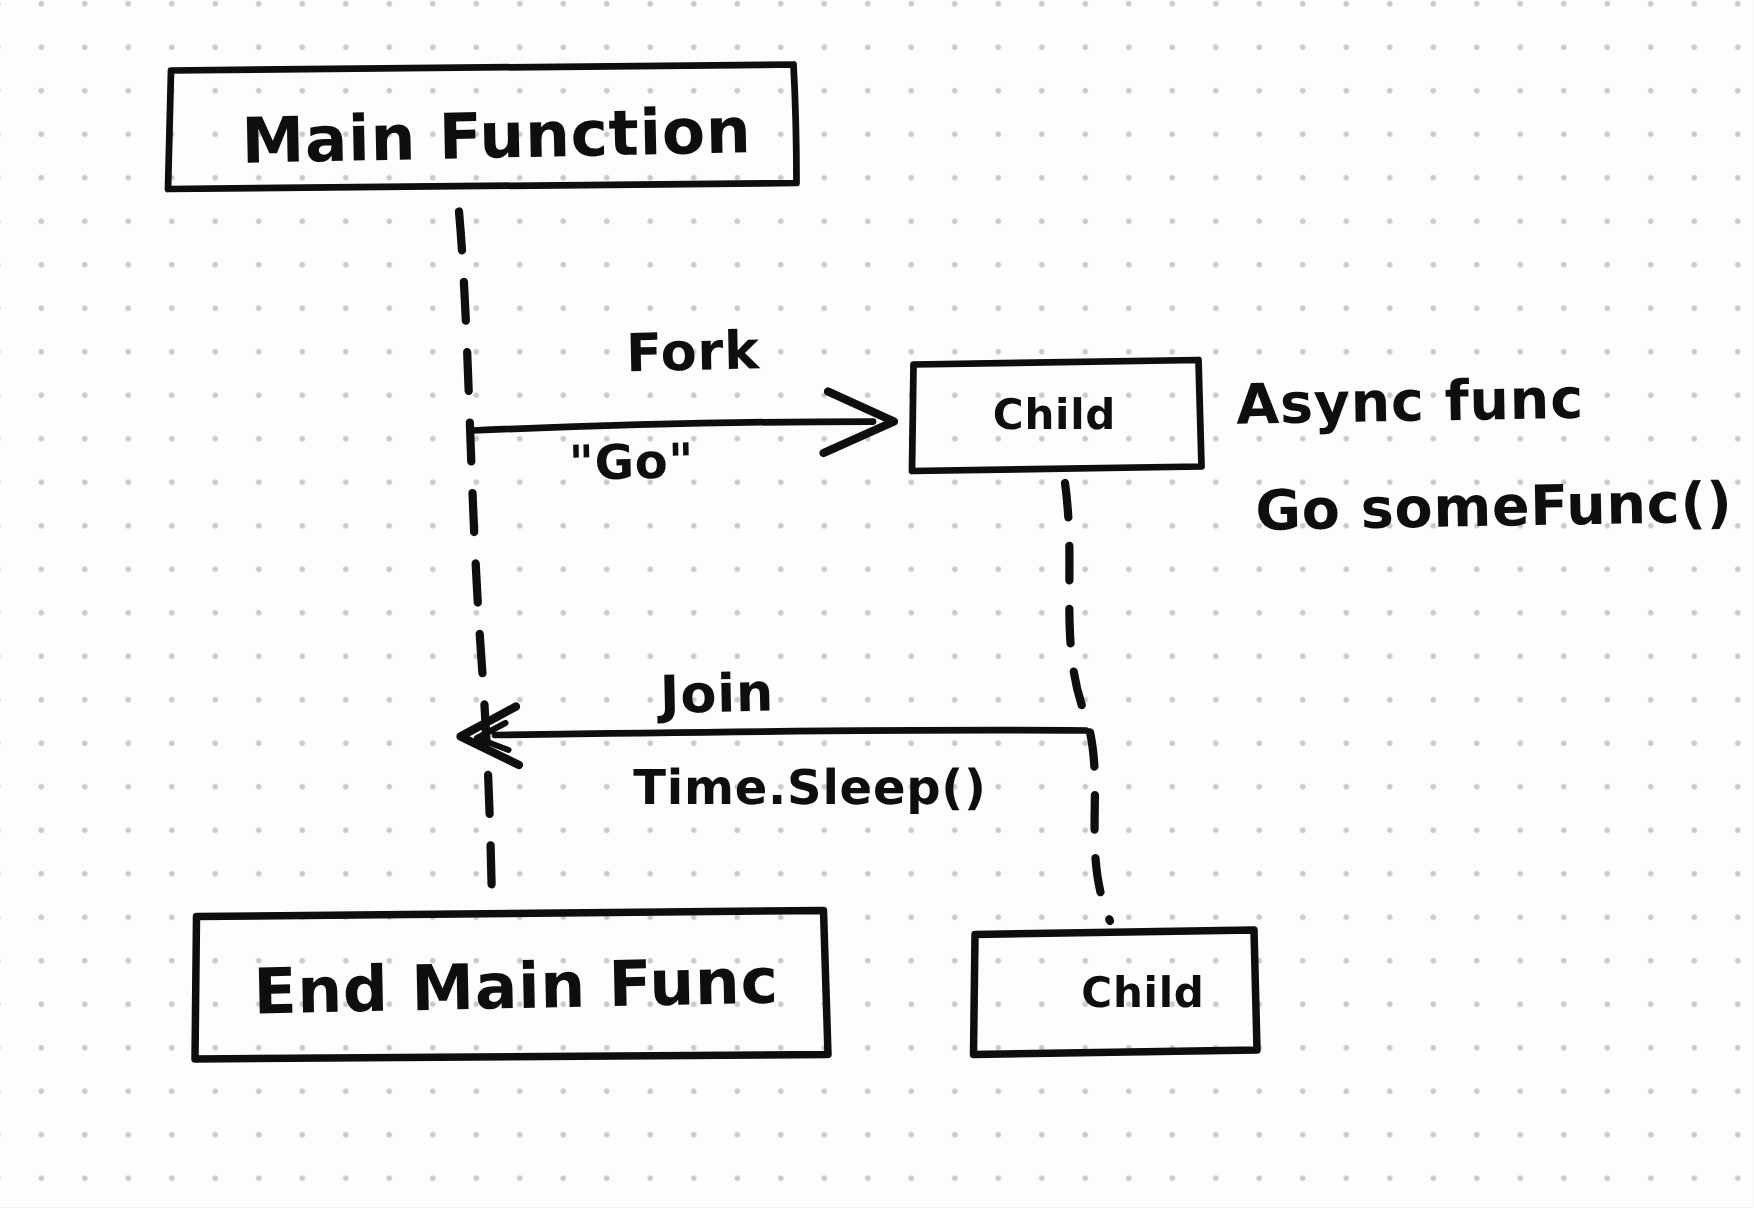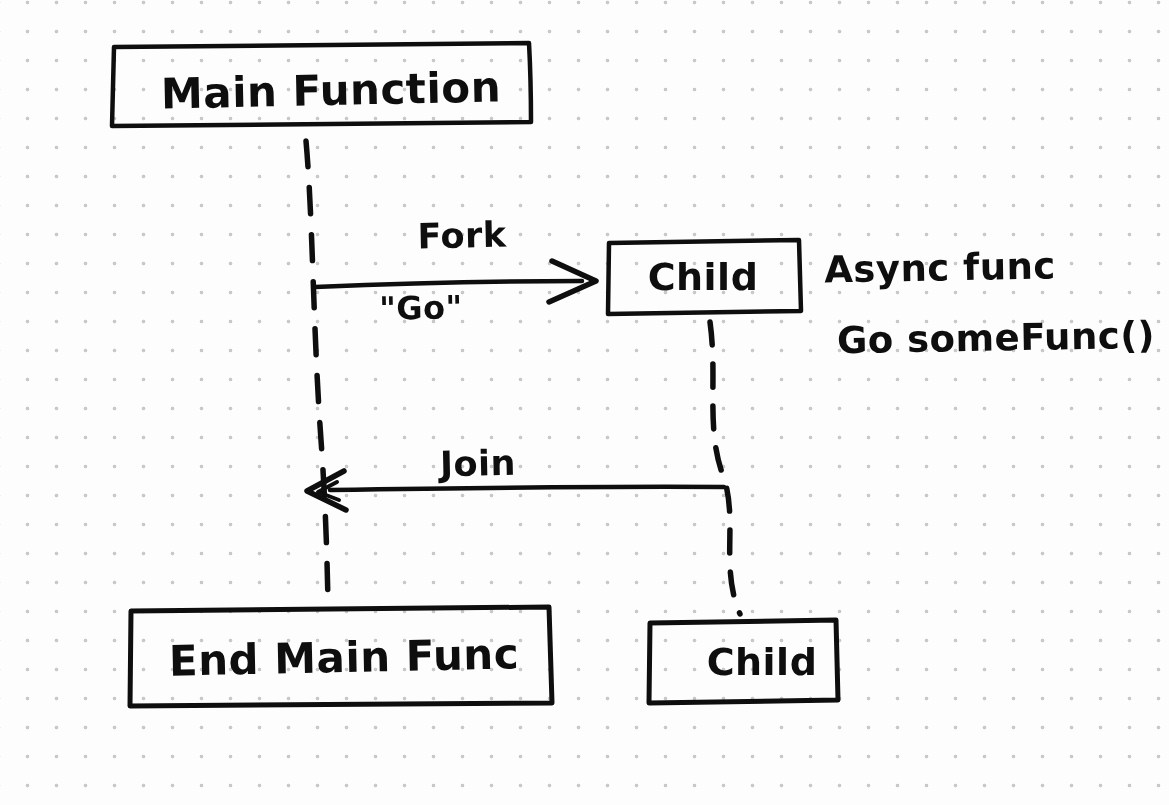--- a/index.html
+++ b/index.html
@@ -34,21 +34,21 @@
   .label {
     position: absolute;
     transform: translate(-50%, -50%);
     white-space: nowrap;
     font-weight: bold;
     letter-spacing: 0.5px;
     line-height: 1;
     color: #0e0e0e;
   }
   .node-label      { font-size: 42px; }
-  .node-label-sm   { font-size: 38px; }
+  .node-label-sm   { font-size: 28px; }
   .edge-label      { font-size: 35px; }
   .edge-sublabel   { font-size: 32px; }
   .note-line       { font-size: 37px; transform: translate(-50%,-50%) rotate(-1deg); }
   .tilt-1 { transform: translate(-50%,-50%) rotate(-1.2deg); }
 </style>
 </head>
 <body>
 
 <div class="canvas">
 
@@ -79,17 +79,18 @@
   <div class="label node-label-sm" style="left:703px; top:277px;">Child</div>
 
   <div class="label node-label tilt-1" style="left:344px; top:658px;">End Main Func</div>
 
   <div class="label node-label-sm" style="left:762px; top:662px;">Child</div>
 
   <div class="label edge-label tilt-1" style="left:462px; top:236px;">Fork</div>
   <div class="label edge-sublabel tilt-1" style="left:421px; top:308px;">"Go"</div>
 
   <div class="label edge-label tilt-1" style="left:478px; top:464px;">Join</div>
+  <div class="label edge-sublabel" style="left:540px; top:525px;">Time.Sleep()</div>
 
   <div class="label note-line" style="left:940px; top:268px;">Async func</div>
   <div class="label note-line" style="left:996px; top:338px;">Go someFunc()</div>
 
 </div>
 
 </body></html>

